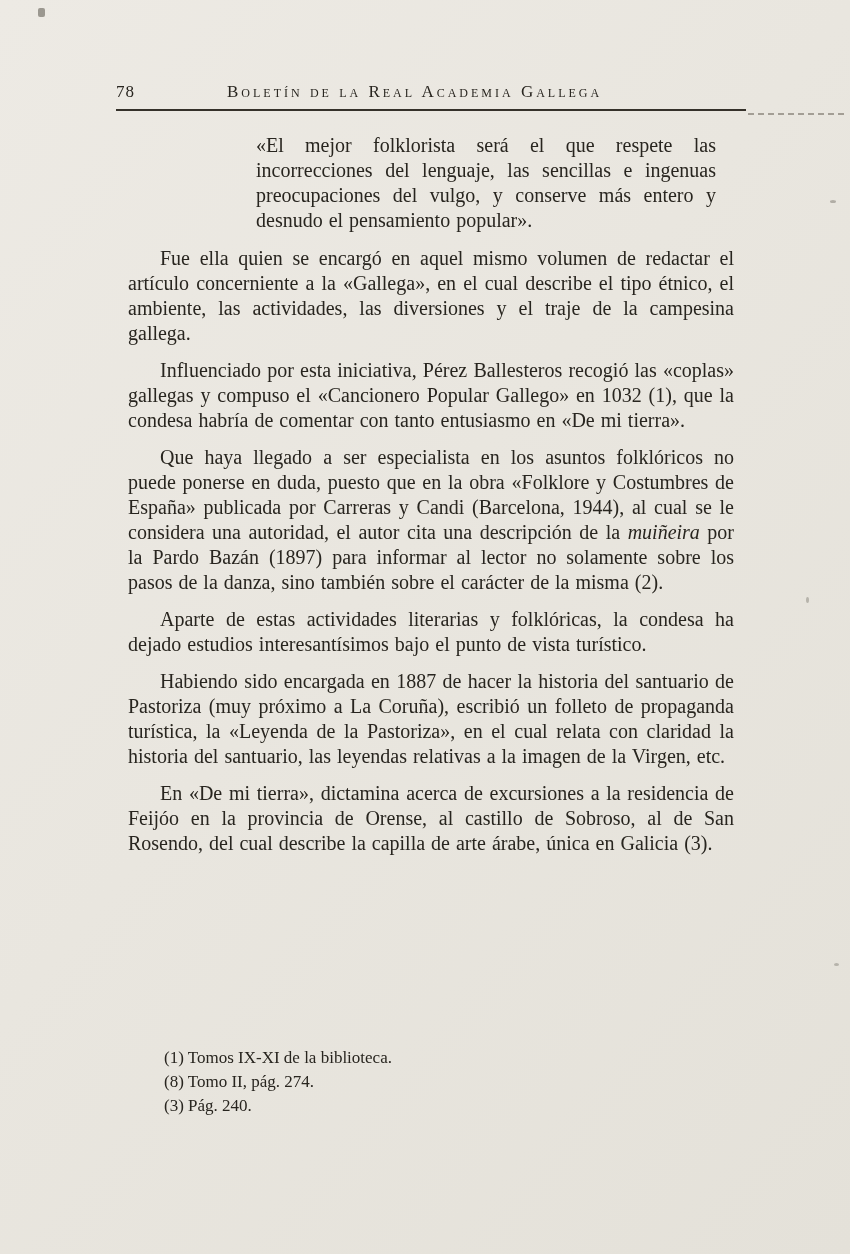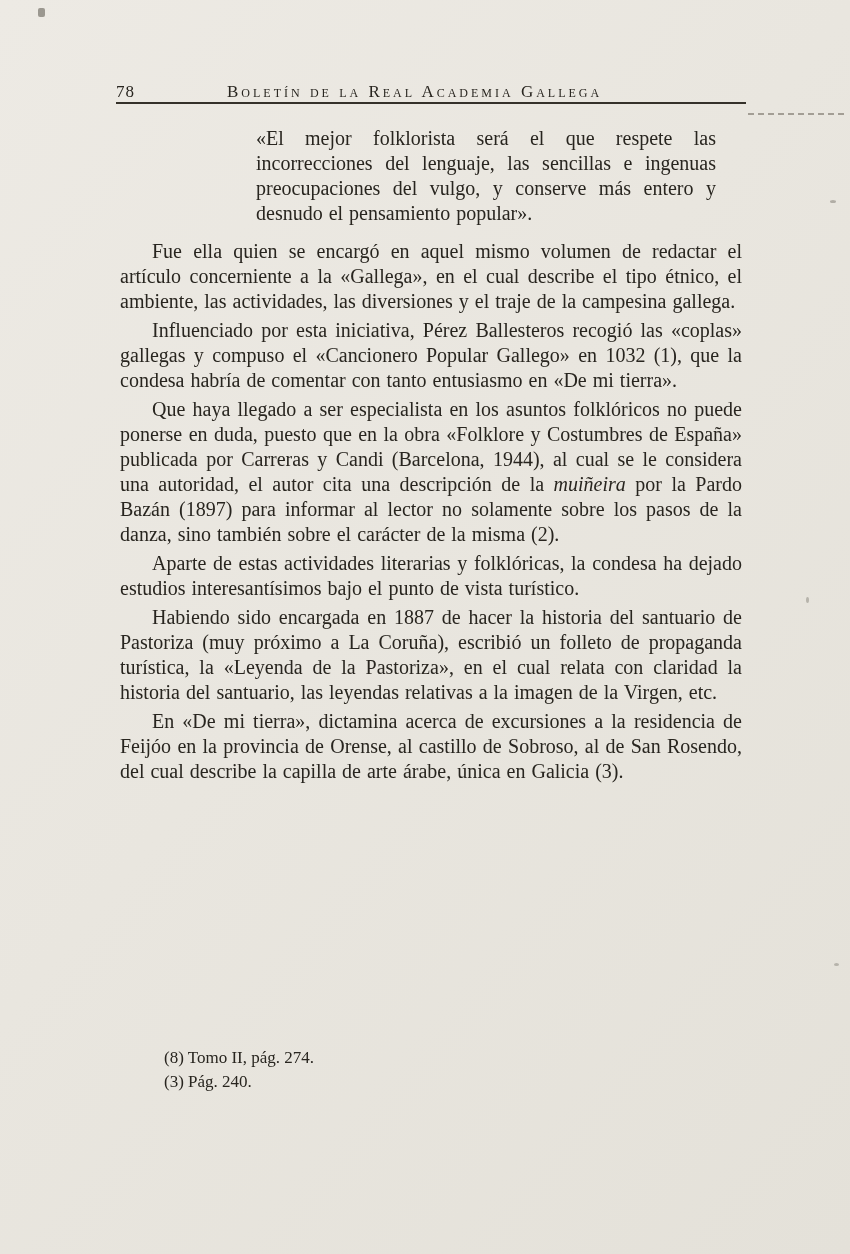--- a/index.html
+++ b/index.html
@@ -20,20 +20,21 @@
     position: absolute;
     left: 116px;
     top: 82px;
     width: 630px;
   }
 
   
   .header-row {
     display: flex;
     align-items: center;
+    padding-bottom: 7px;
   }
   .page-number {
     font-size: 17px;
     letter-spacing: 1px;
   }
   .running-title {
     margin-left: 92px;
     font-weight: normal;
     font-variant: small-caps;
     font-size: 17px;
@@ -61,21 +62,21 @@
     line-height: 25px;
     text-align: justify;
     word-spacing: 1px;
   }
   blockquote.quote {
     margin: 8px 30px 13px 140px;
     text-align: justify;
   }
   p.body-para {
     text-indent: 32px;
-    margin: 4px;
+    margin: 12px;
   }
   em { font-style: italic; }
 
   
   .footnotes {
     position: absolute;
     left: 164px;
     top: 1046px;
     width: 480px;
     font-size: 17px;
@@ -123,17 +124,18 @@
           <p class="body-para"><span>Que haya llegado a ser especialista en los asuntos folklóricos no puede ponerse en duda, puesto que en la obra «Folklore y Costumbres de España» publicada por Carreras y Candi (Barcelona, 1944), al cual se le considera una autoridad, el autor cita una descripción de la </span><em>muiñeira</em><span> por la Pardo Bazán (1897) para informar al lector no solamente sobre los pasos de la danza, sino también sobre el carácter de la misma (2).</span></p>
           <p class="body-para"><span>Aparte de estas actividades literarias y folklóricas, la condesa ha dejado estudios interesantísimos bajo el punto de vista turístico.</span></p>
           <p class="body-para"><span>Habiendo sido encargada en 1887 de hacer la historia del santuario de Pastoriza (muy próximo a La Coruña), escribió un folleto de propaganda turística, la «Leyenda de la Pastoriza», en el cual relata con claridad la historia del santuario, las leyendas relativas a la imagen de la Virgen, etc.</span></p>
           <p class="body-para"><span>En «De mi tierra», dictamina acerca de excursiones a la residencia de Feijóo en la provincia de Orense, al castillo de Sobroso, al de San Rosendo, del cual describe la capilla de arte árabe, única en Galicia (3).</span></p>
         </div>
     </main>
 
   </div>
 
   <footer class="footnotes" id="footnotes">
+      <div class="footnote">(1) Tomos IX-XI de la biblioteca.</div>
       <div class="footnote">(8) Tomo II, pág. 274.</div>
       <div class="footnote">(3) Pág. 240.</div>
     </footer>
 
 </div>
 
 </body></html>

